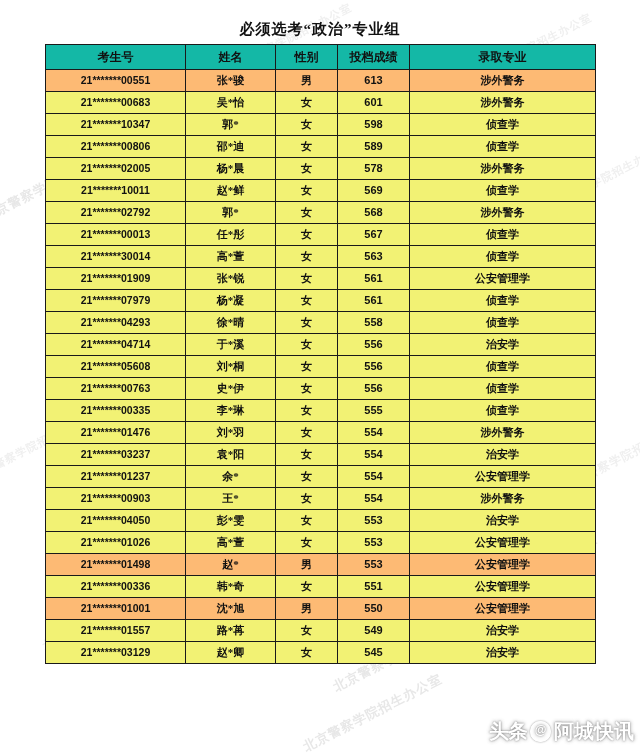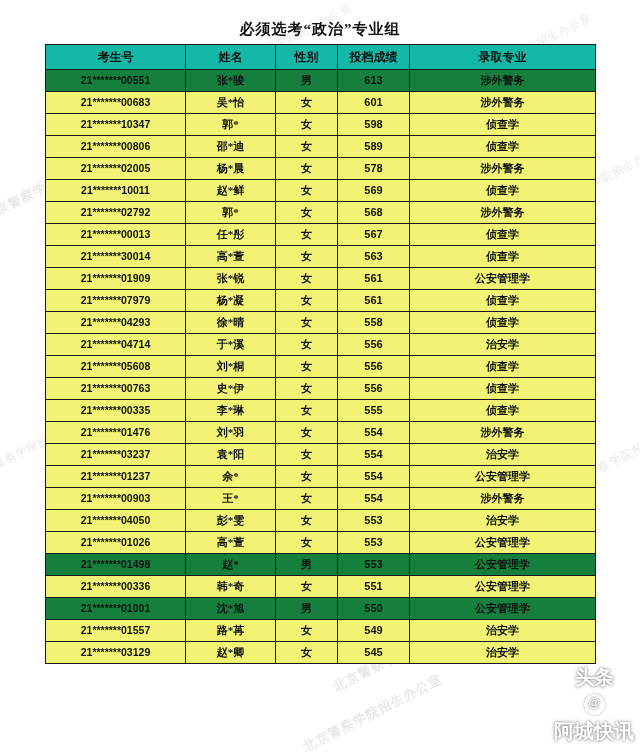--- a/index.html
+++ b/index.html
@@ -74,21 +74,21 @@
     font-weight: bold;
     font-size: 12px;
     background: #14b8a6;
     height: 24px;
     line-height: 24px;
   }
   tbody tr.hl td {
     background: #f2f274;
   }
   tbody tr.plain td {
-    background: #15803d;
+    background: #fdba74;
   }
   td.c-id {
     font-family: "Liberation Sans", sans-serif;
     font-weight: bold;
     font-size: 10.5px;
     letter-spacing: 0px;
   }
   td.c-score {
     font-family: "Liberation Sans", sans-serif;
     font-weight: bold;
@@ -111,21 +111,20 @@
     z-index: 30;
     display: flex;
     align-items: center;
     gap: 3px;
     color: #ffffff;
     font-family: "Liberation Sans", sans-serif;
     font-weight: bold;
     font-size: 19px;
     text-shadow: 0 0 2px rgba(90,90,90,0.85), 0 0 4px rgba(120,120,120,0.6);
     opacity: 0.95;
-    flex-direction: column;
   }
   #corner-watermark .tt-mark {
     font-size: 20px;
     letter-spacing: -1px;
   }
   #corner-watermark .at-circle {
     display: inline-block;
     width: 17px;
     height: 17px;
     border: 2px solid #ffffff;

